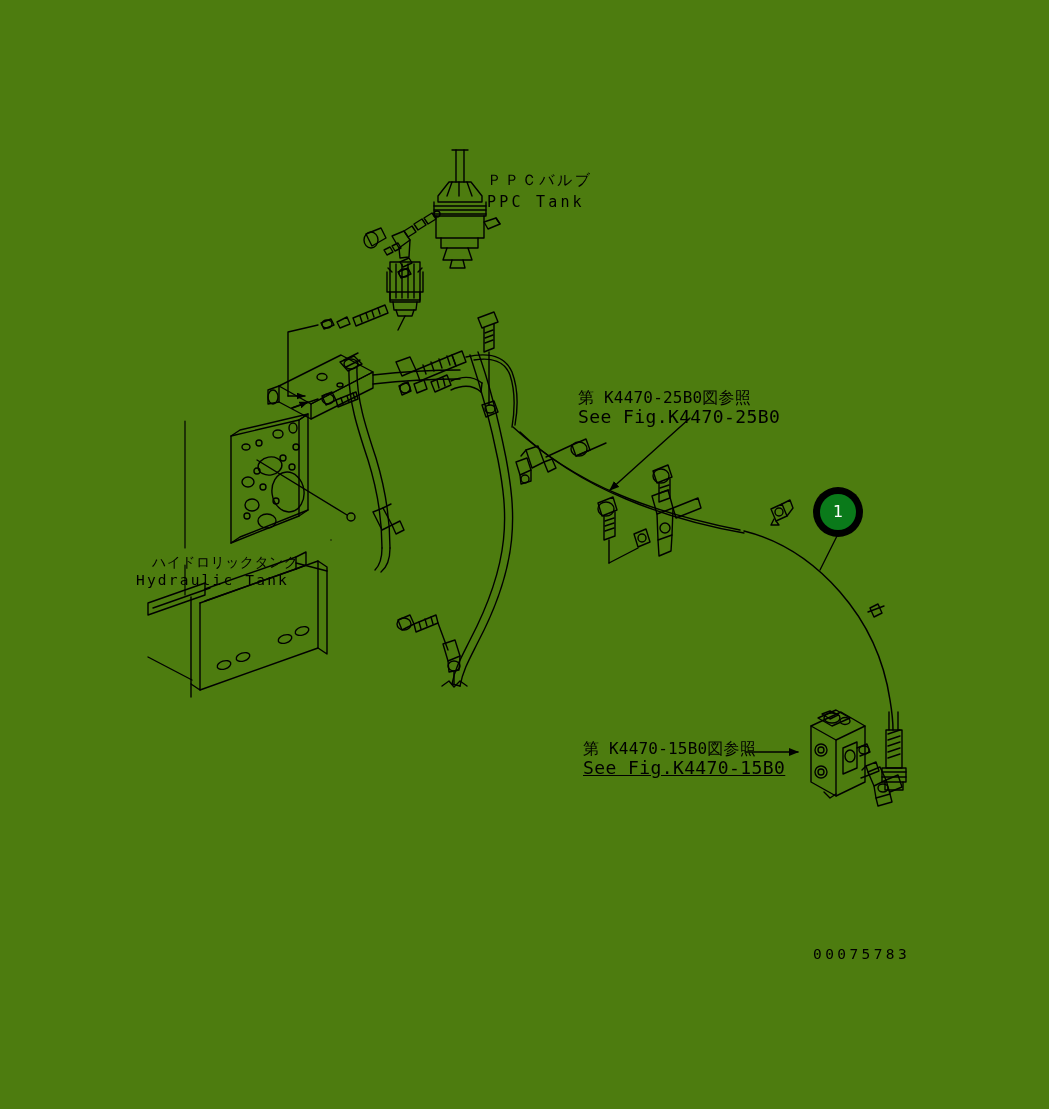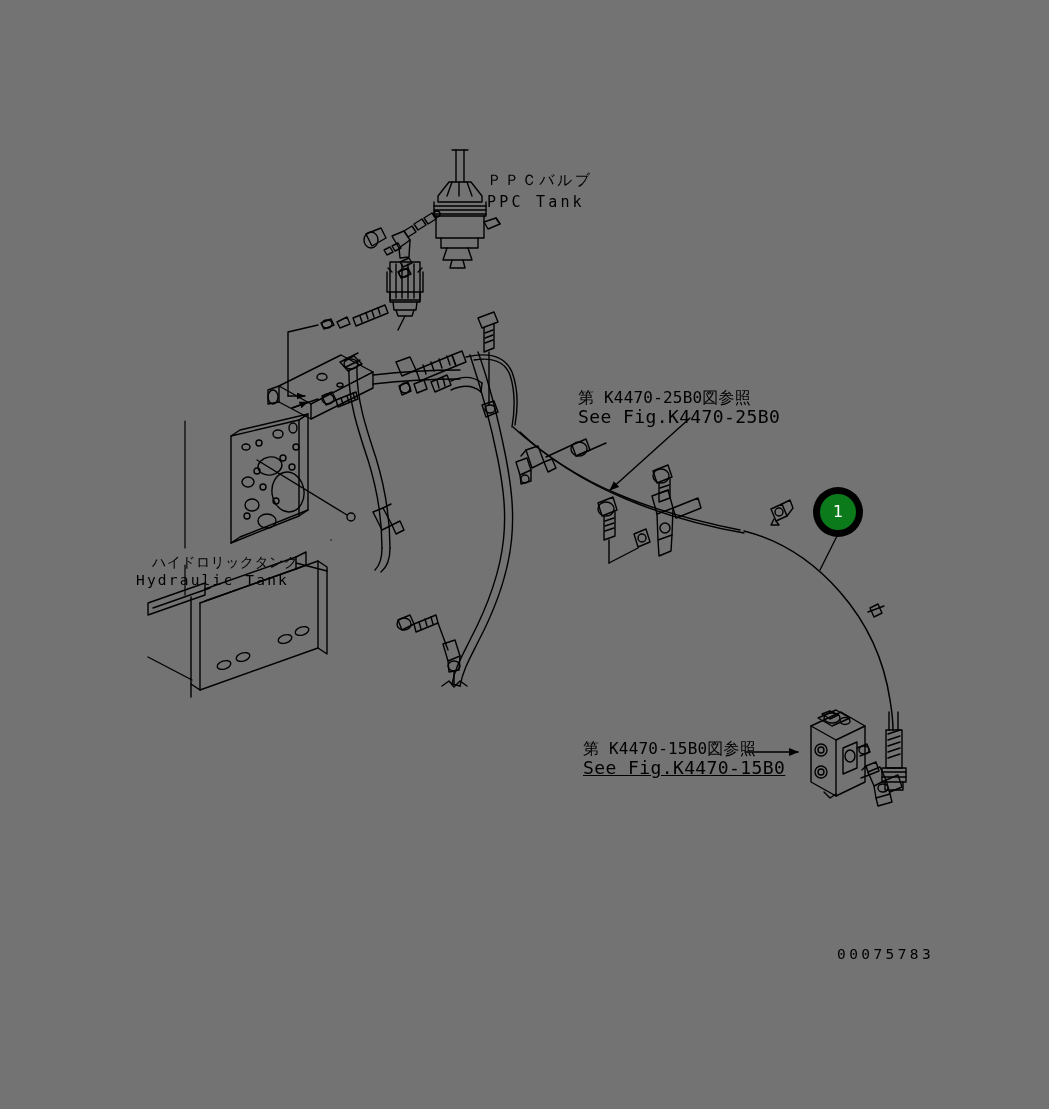--- a/index.html
+++ b/index.html
@@ -34,37 +34,37 @@
     font-family: "DejaVu Sans Mono", "Liberation Mono", monospace;
     white-space: pre;
     line-height: 1.45;
   }
   .lbl-ppc-jp { font-size: 15px; letter-spacing: 2.4px; }
   .lbl-ppc-en { font-size: 15px; letter-spacing: 3.2px; }
   .lbl-tank-jp { font-size: 14px; letter-spacing: 0.3px; }
   .lbl-tank-en { font-size: 14.5px; letter-spacing: 2.2px; }
   .lbl-ref-jp { font-size: 16px; letter-spacing: 0.2px; }
   .lbl-ref-en { font-size: 18px; letter-spacing: 0.4px; }
-  .lbl-docnum { font-size: 14.5px; letter-spacing: 3.4px; margin-left: 24px; }
+  .lbl-docnum { font-size: 14.5px; letter-spacing: 3.4px; }
 
   .callout-num {
     position: absolute;
     color: #ffffff;
     font-family: "DejaVu Sans", "Liberation Sans", sans-serif;
     font-size: 16px;
     font-weight: normal;
     text-align: center;
     width: 40px;
     line-height: 40px;
   }
 </style>
 </head>
 <body style="background: rgb(255, 255, 255);">
 
-<div id="sheet" style="background: #737373;">
+<div id="sheet" style="background: #4d7c0f;">
 
   <svg class="layer" viewBox="0 0 1049 1109">
     <defs>
       <marker id="arrowSolid" markerWidth="10" markerHeight="8" refX="9" refY="4" orient="auto" markerUnits="userSpaceOnUse">
         <path d="M0,0 L10,4 L0,8 Z" fill="#000"></path>
       </marker>
       <marker id="arrowSolidSm" markerWidth="9" markerHeight="7" refX="8.5" refY="3.5" orient="auto" markerUnits="userSpaceOnUse">
         <path d="M0,0 L9,3.5 L0,7 Z" fill="#000"></path>
       </marker>
     </defs>

